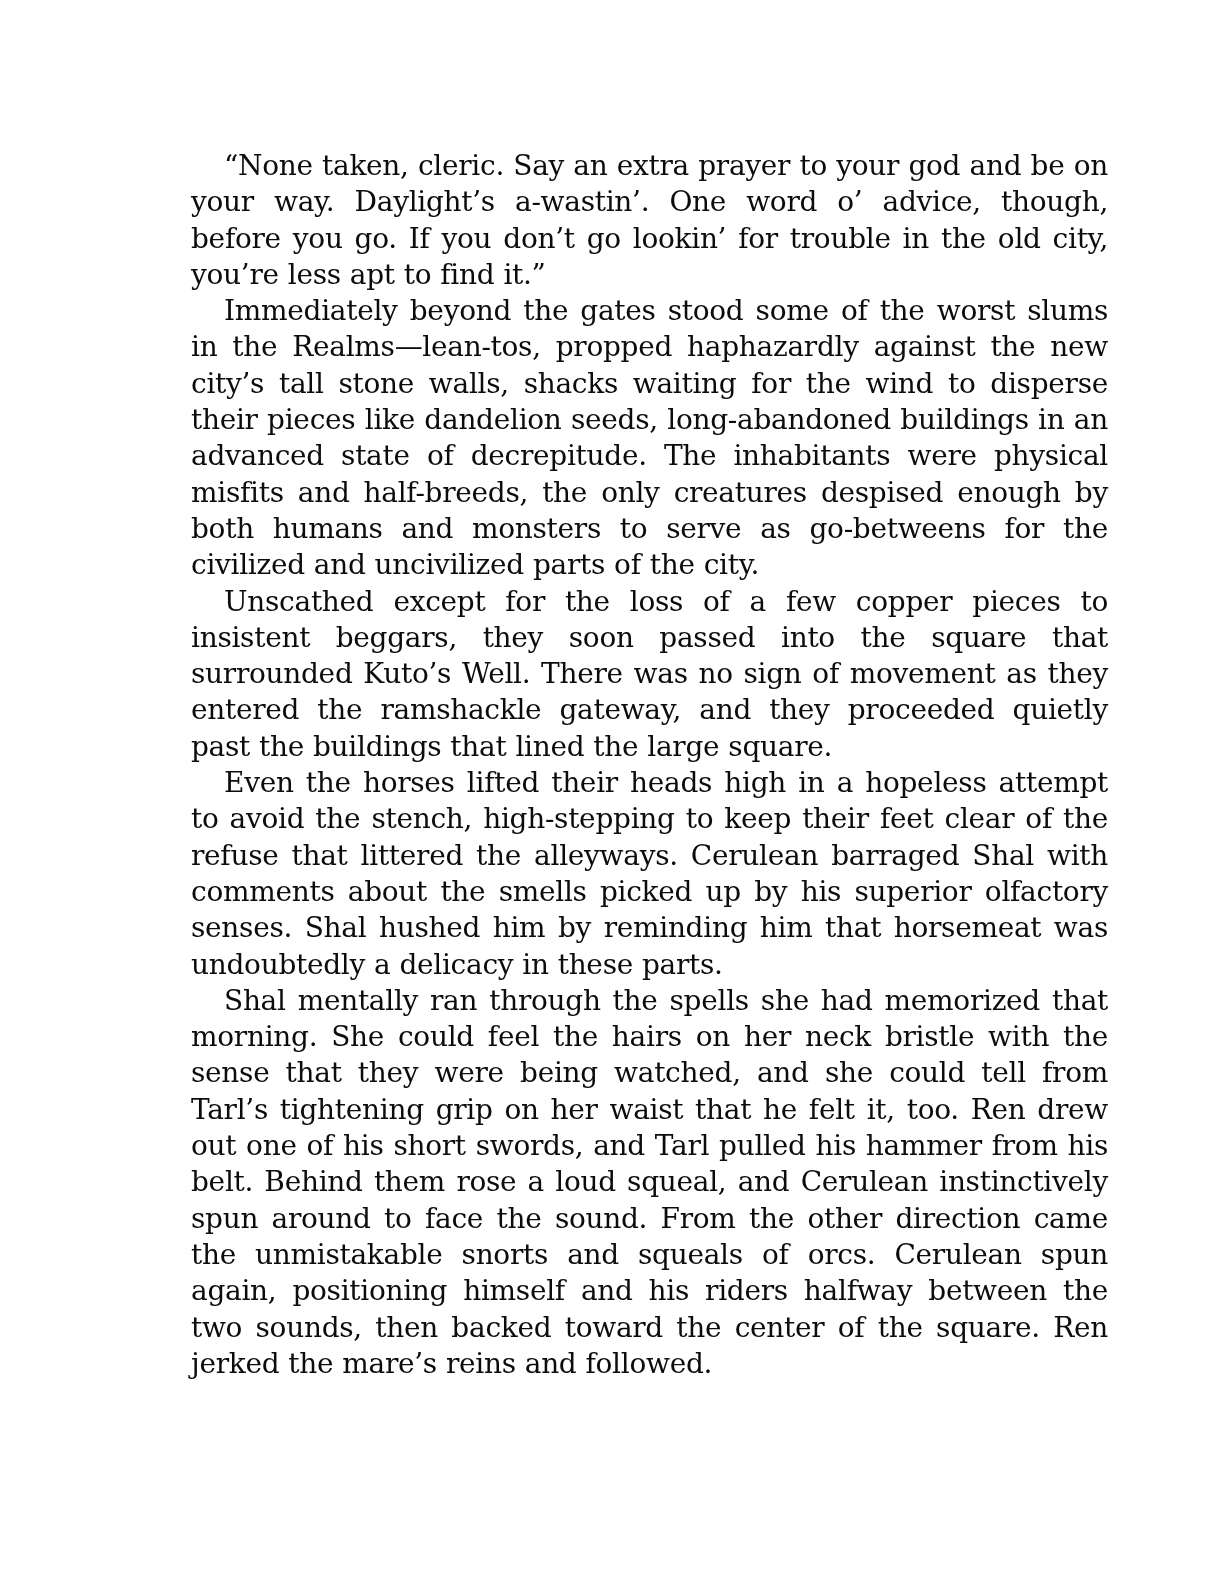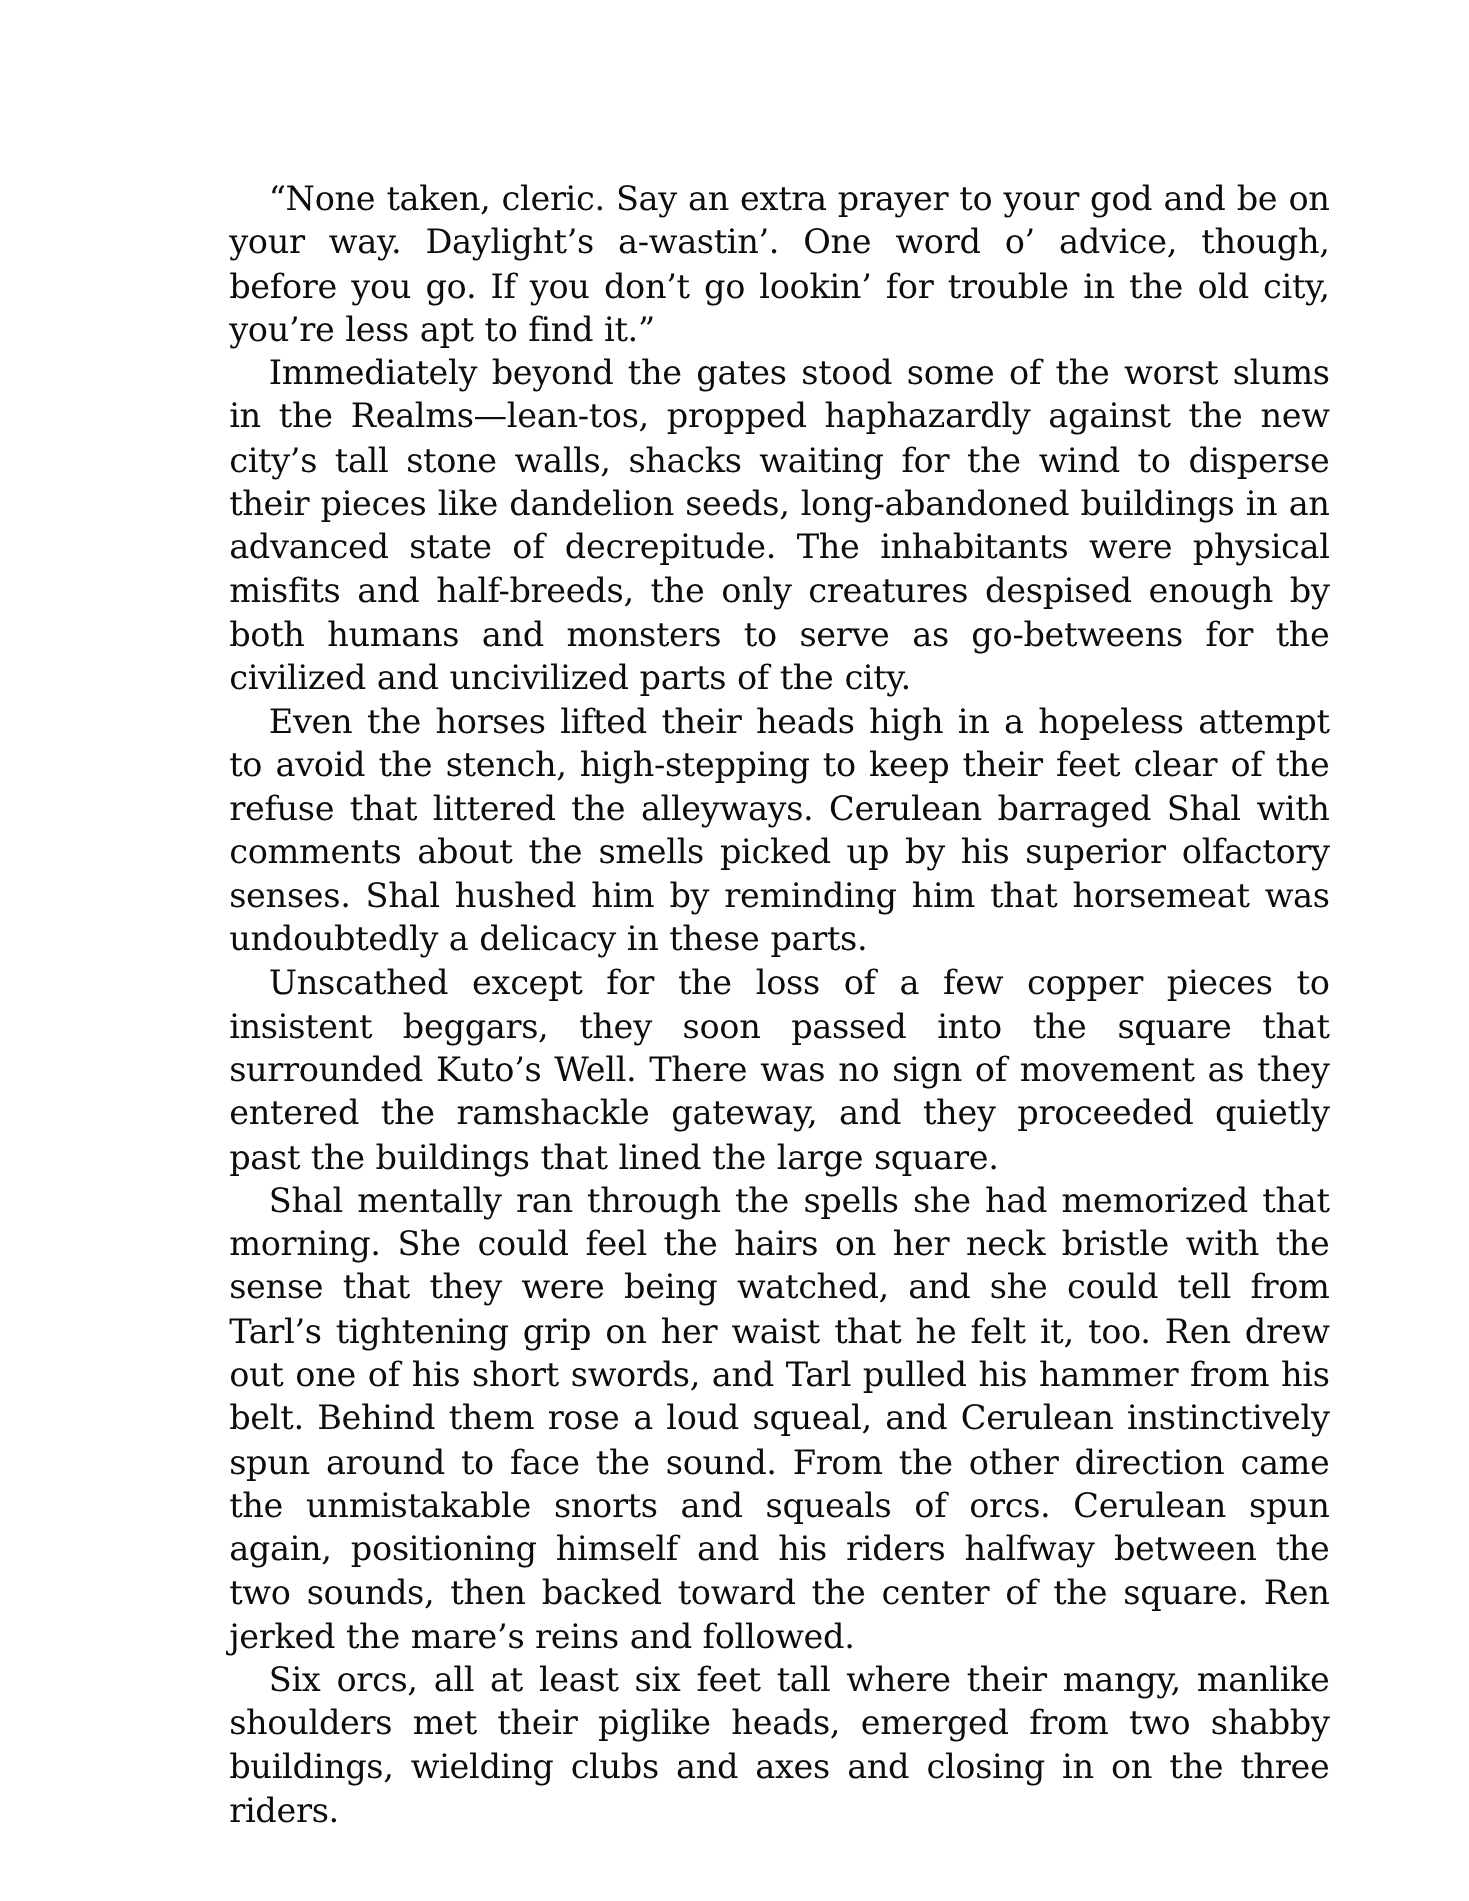--- a/index.html
+++ b/index.html
@@ -40,18 +40,17 @@
     hyphens: none;
   }
 </style>
 </head>
 <body>
 
 <div class="page">
   <div class="text-block">
     <p class="para">“None taken, cleric. Say an extra prayer to your god and be on your way. Daylight’s a-wastin’. One word o’ advice, though, before you go. If you don’t go lookin’ for trouble in the old city, you’re less apt to find it.”</p>
     <p class="para">Immediately beyond the gates stood some of the worst slums in the Realms—lean-tos, propped haphazardly against the new city’s tall stone walls, shacks waiting for the wind to disperse their pieces like dandelion seeds, long-abandoned buildings in an advanced state of decrepitude. The inhabitants were physical misfits and half-breeds, the only creatures despised enough by both humans and monsters to serve as go-betweens for the civilized and uncivilized parts of the city.</p>
+    <p class="para">Unscathed except for the loss of a few copper pieces to insistent beggars, they soon passed into the square that surrounded Kuto’s Well. There was no sign of movement as they entered the ramshackle gateway, and they proceeded quietly past the buildings that lined the large square.</p>
     <p class="para">Even the horses lifted their heads high in a hopeless attempt to avoid the stench, high-stepping to keep their feet clear of the refuse that littered the alleyways. Cerulean barraged Shal with comments about the smells picked up by his superior olfactory senses. Shal hushed him by reminding him that horsemeat was undoubtedly a delicacy in these parts.</p>
-    <p class="para">Unscathed except for the loss of a few copper pieces to insistent beggars, they soon passed into the square that surrounded Kuto’s Well. There was no sign of movement as they entered the ramshackle gateway, and they proceeded quietly past the buildings that lined the large square.</p>
     <p class="para">Shal mentally ran through the spells she had memorized that morning. She could feel the hairs on her neck bristle with the sense that they were being watched, and she could tell from Tarl’s tightening grip on her waist that he felt it, too. Ren drew out one of his short swords, and Tarl pulled his hammer from his belt. Behind them rose a loud squeal, and Cerulean instinctively spun around to face the sound. From the other direction came the unmistakable snorts and squeals of orcs. Cerulean spun again, positioning himself and his riders halfway between the two sounds, then backed toward the center of the square. Ren jerked the mare’s reins and followed.</p>
-    <p class="para">Six orcs, all at least six feet tall where their mangy, manlike shoulders met their piglike heads, emerged from two shabby buildings, wielding clubs and axes and closing in on the three riders.</p>
   </div>
 </div>
 
 </body></html>

